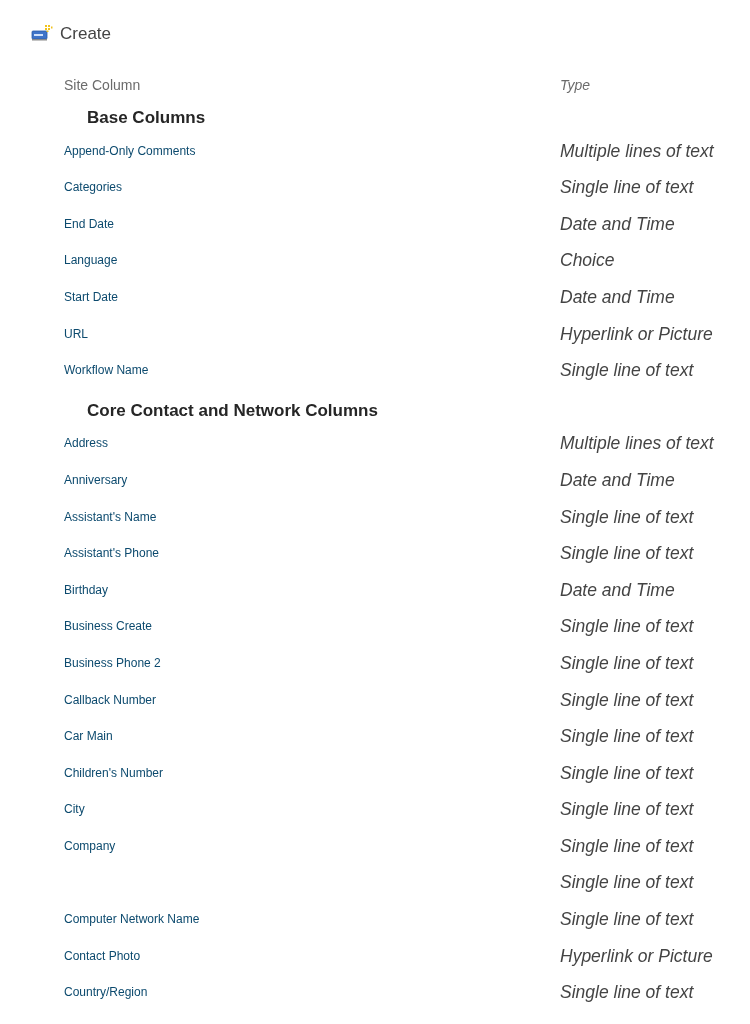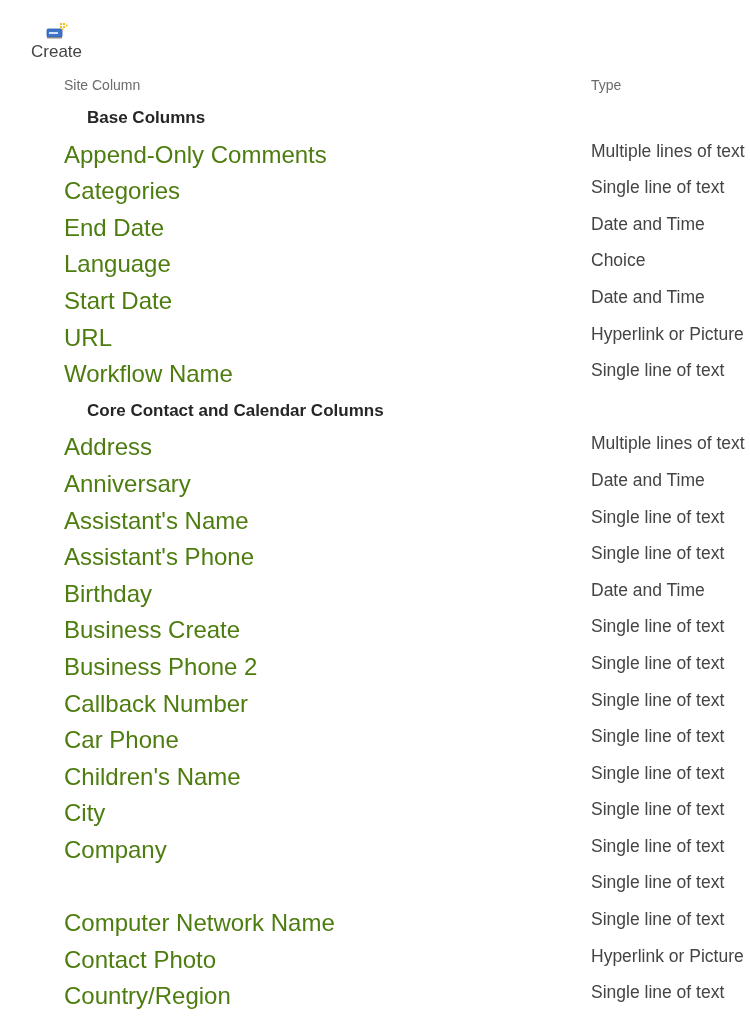--- a/index.html
+++ b/index.html
@@ -3,33 +3,33 @@
   <meta charset="utf-8">
   <style>
     html, body { margin: 0; padding: 0; background: #ffffff; }
     body {
       width: 750px; height: 1024px; overflow: hidden; position: relative;
       font-family: "Liberation Sans", "DejaVu Sans", sans-serif;
       color: #333333;
     }
     .create {
       position: absolute; left: 31px; top: 22px; height: 24px;
-      display: flex; align-items: center; gap: 0; cursor: pointer; flex-direction: column;
+      display: flex; align-items: center; gap: 7px; cursor: pointer;
     }
     .create-label { font-size: 17px; color: #444444; }
     .create-icon { width: 22px; height: 20px; position: relative; }
     .table { position: absolute; left: 0; top: 72px; width: 750px; padding-left: 18px; }
     .row { position: relative; height: 36.6px; }
     .hdr { height: 26px; }
     .hdr .c1, .hdr .c2 { font-size: 14px; color: #6b6b6b; top: 5px; }
     .c1 { position: absolute; left: 46px; top: 6px; white-space: nowrap; }
-    .c2 { position: absolute; left: 573px; top: 6px; white-space: nowrap; font-size: 17.5px; color: #444444; }
+    .c2 { position: absolute; left: 542px; top: 6px; white-space: nowrap; font-size: 17.5px; color: #444444; font-style: italic; }
     .group { height: 36.6px; margin-left: 37px; }
     .group .g { position: absolute; left: 32px; top: 10px; font-size: 17px; font-weight: bold; color: #262626; white-space: nowrap; }
-    a.link { color: #4d7c0f; text-decoration: none; font-size: 24px; cursor: pointer; }
+    a.link { color: #0c4a6e; text-decoration: none; font-size: 12px; cursor: pointer; }
   </style>
 </head>
 <body>
 
 <div class="create">
   <span class="create-icon">
     <svg width="22" height="20" viewBox="0 0 22 20">
       <rect x="1" y="7" width="15" height="8" rx="1" fill="#3f74c9" stroke="#2a5aa8" stroke-width="0.8"></rect>
       <rect x="3" y="10" width="9" height="2" fill="#cfe0fa"></rect>
       <rect x="1" y="15" width="15" height="1.5" fill="#8a8a8a"></rect>
@@ -77,21 +77,21 @@
       </div>
       <div class="row">
         <span class="c1"><a class="link">URL</a></span>
         <span class="c2">Hyperlink or Picture</span>
       </div>
       <div class="row">
         <span class="c1"><a class="link">Workflow Name</a></span>
         <span class="c2">Single line of text</span>
       </div>
       <div class="row group">
-        <span class="g">Core Contact and Calendar Columns</span>
+        <span class="g">Core Contact and Network Columns</span>
       </div>
       <div class="row">
         <span class="c1"><a class="link">Address</a></span>
         <span class="c2">Multiple lines of text</span>
       </div>
       <div class="row">
         <span class="c1"><a class="link">Anniversary</a></span>
         <span class="c2">Date and Time</span>
       </div>
       <div class="row">
@@ -112,25 +112,25 @@
       </div>
       <div class="row">
         <span class="c1"><a class="link">Business Phone 2</a></span>
         <span class="c2">Single line of text</span>
       </div>
       <div class="row">
         <span class="c1"><a class="link">Callback Number</a></span>
         <span class="c2">Single line of text</span>
       </div>
       <div class="row">
-        <span class="c1"><a class="link">Car Phone</a></span>
+        <span class="c1"><a class="link">Car Main</a></span>
         <span class="c2">Single line of text</span>
       </div>
       <div class="row">
-        <span class="c1"><a class="link">Children's Name</a></span>
+        <span class="c1"><a class="link">Children's Number</a></span>
         <span class="c2">Single line of text</span>
       </div>
       <div class="row">
         <span class="c1"><a class="link">City</a></span>
         <span class="c2">Single line of text</span>
       </div>
       <div class="row">
         <span class="c1"><a class="link">Company</a></span>
         <span class="c2">Single line of text</span>
       </div>

